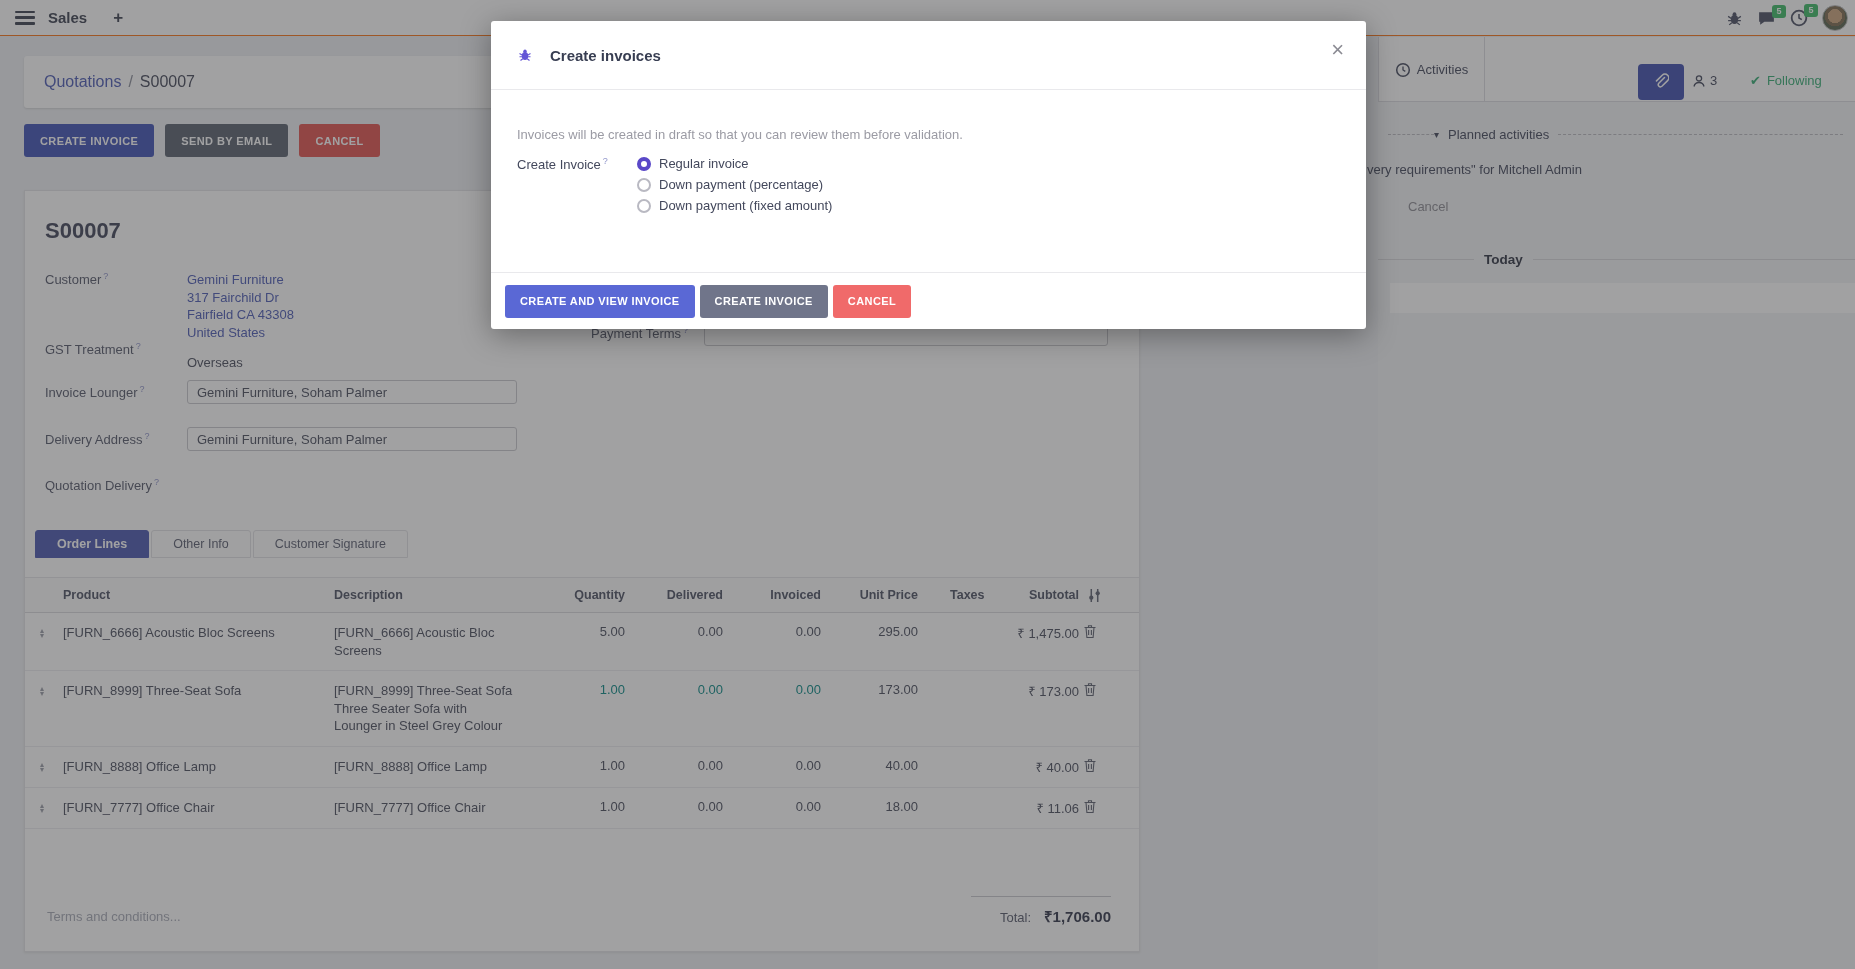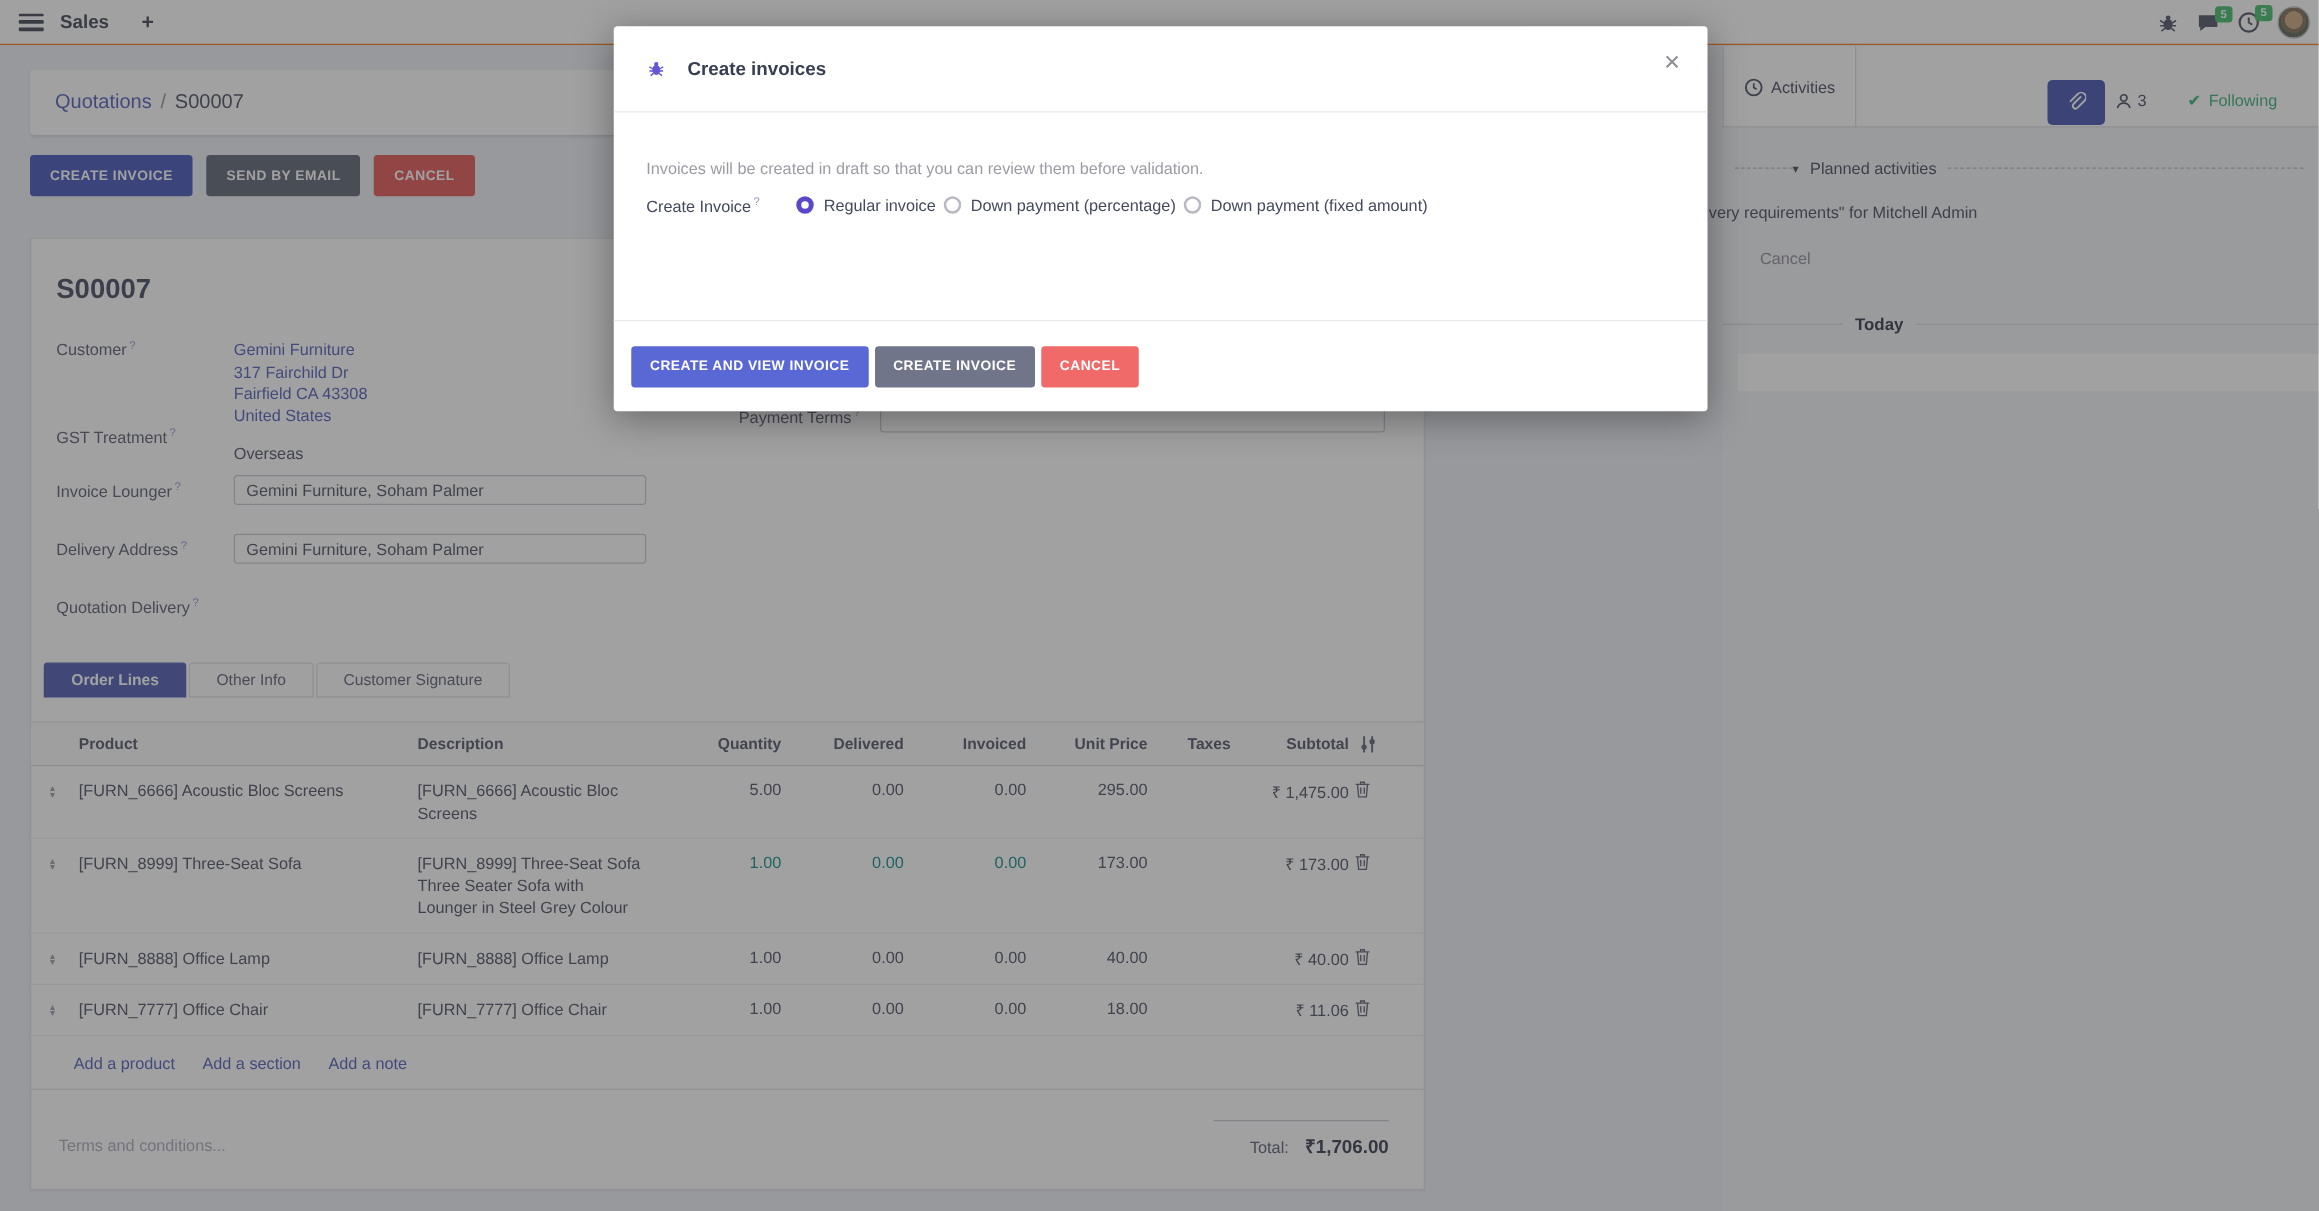--- a/index.html
+++ b/index.html
@@ -105,25 +105,25 @@
   .modal { position:absolute; left:491px; top:21px; width:875px; height:308px; background:#fff; z-index:60;
     border-radius:3px; box-shadow:0 6px 30px rgba(0,0,0,.35); }
   .m-head { height:69px; display:flex; align-items:center; padding:0 26px; border-bottom:1px solid #e9e9ec; }
   .m-title { font-size:15px; font-weight:bold; color:#383e52; margin-left:17px; }
   .m-close { position:absolute; right:22px; top:16px; font-size:22px; color:#8b8b93; background:none; border:none; cursor:pointer; font-family:inherit; }
   .m-body { padding:37px 26px 0; }
   .m-note { font-size:13px; color:#9b9ba4; }
   .m-fieldrow { display:flex; margin-top:14px; }
   .m-flabel { width:120px; font-size:13px; color:#43485c; }
   .m-flabel sup { font-size:9px; color:#8e93c9; margin-left:2px; }
-  .radios { display:flex; flex-direction:row; gap:6px; }
+  .radios { display:flex; flex-direction:column; gap:6px; }
   .radio-row { display:flex; align-items:center; gap:8px; font-size:13px; color:#43485c; cursor:pointer; }
   .rdot { width:14px; height:14px; border-radius:50%; border:2px solid #b9b9c2; background:#fff; }
   .radio-row.selected .rdot { border:4.5px solid #5a48c8; }
-  .m-foot { position:absolute; left:0; right:0; bottom:0; height:73px; border-top:1px solid #e9e9ec;
+  .m-foot { position:absolute; left:0; right:0; bottom:0; height:57px; border-top:1px solid #e9e9ec;
     display:flex; align-items:center; padding:0 14px; gap:5px; }
   .mbtn { border:none; border-radius:3px; height:33px; padding:0 15px; font-size:11px; font-weight:bold;
     letter-spacing:.4px; color:#fff; cursor:pointer; font-family:inherit; }
   .mbtn.p { background:#5a68d5; }
   .mbtn.s { background:#70758a; }
   .mbtn.c { background:#f06a6a; }
   svg { display:block; }
 </style>
 </head>
 <body>
@@ -288,25 +288,20 @@
       <div class="cell r">18.00</div>
       <div class="cell"></div>
       <div class="cell r">₹ 11.06</div>
       <div class="trash">
         <svg width="14" height="15" viewBox="0 0 14 15">
             <path d="M1.5 3.5h11M5.5 3V1.8h3V3M3 3.5l.9 10h6.2l.9-10M5.6 6v5M8.4 6v5" stroke="#5d6170" stroke-width="1.1" fill="none"></path>
           </svg>
       </div>
     </div>
 
-    <div class="addlinks">
-      <span>Add a product</span>
-      <span>Add a section</span>
-      <span>Add a note</span>
-    </div>
   </div>
 
   <div class="terms">Terms and conditions...</div>
   <div class="totalbox">
     <span class="tl">Total:</span>
     <span class="tv">₹1,706.00</span>
   </div>
 </div>
 
 <div class="chatter">

